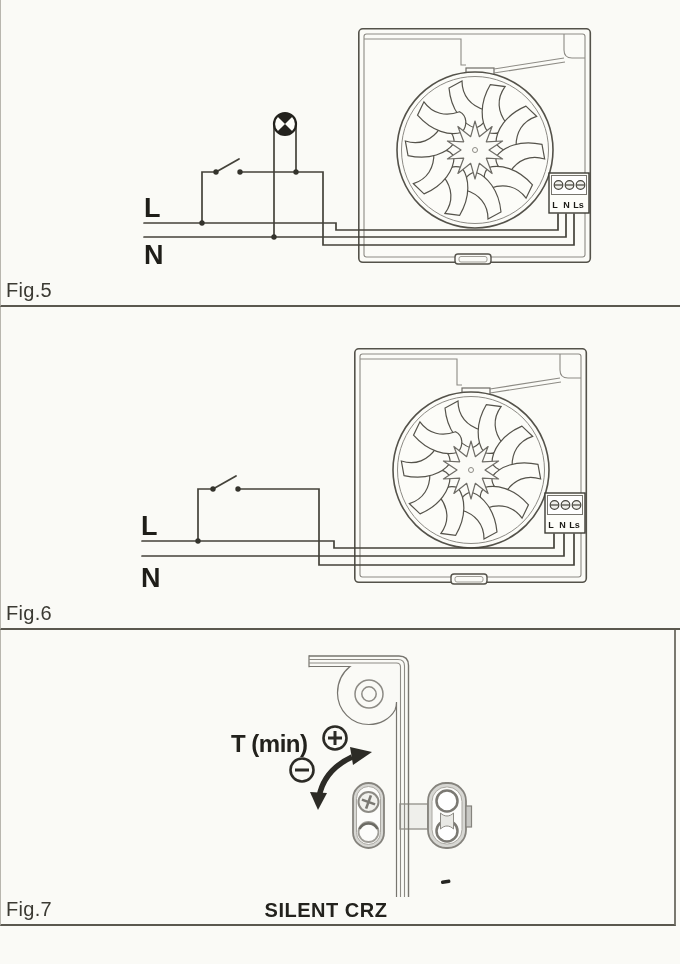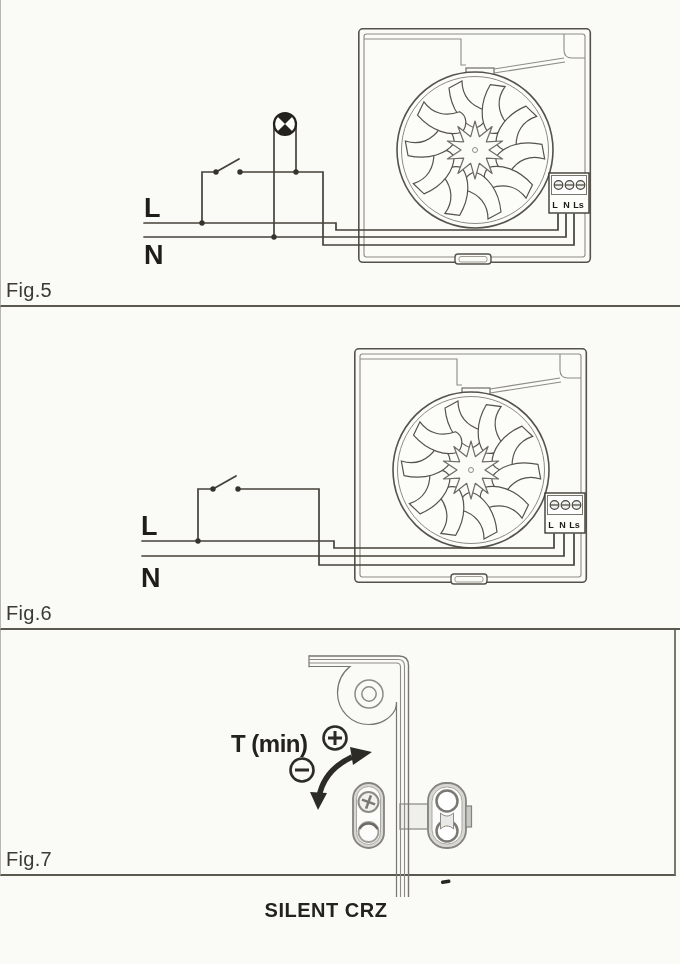--- a/index.html
+++ b/index.html
@@ -6,21 +6,21 @@
   .page{
     position:relative;width:680px;height:964px;
     background:#fafaf6;
     font-family:"Liberation Sans",sans-serif;
     overflow:hidden;
   }
   .panel{position:absolute;left:0;box-sizing:border-box;
     border-left:1px solid #b8b6ae;border-bottom:2px solid #5a584f;}
   #panel-fig5{top:0;width:680px;height:307px;}
   #panel-fig6{top:307px;width:680px;height:323px;}
-  #panel-fig7{top:630px;width:676px;height:246px;border-right:2px solid #7a786f;}
+  #panel-fig7{top:630px;width:676px;height:296px;border-right:2px solid #7a786f;}
   .panel svg{position:absolute;top:0;left:0;}
   .caption{
     position:absolute;left:5px;bottom:3px;
     font-size:20px;color:#3b3a33;letter-spacing:.3px;
   }
   text{font-family:"Liberation Sans",sans-serif;}
   .lnlabel{font-size:27px;font-weight:bold;fill:#1e1d18;}
   .termlabel{font-size:9px;font-weight:bold;fill:#1c1b17;}
   .tmin{font-size:24px;font-weight:bold;fill:#23221d;letter-spacing:-0.5px;}
   .product{font-size:20px;font-weight:bold;fill:#23221d;letter-spacing:.5px;}

